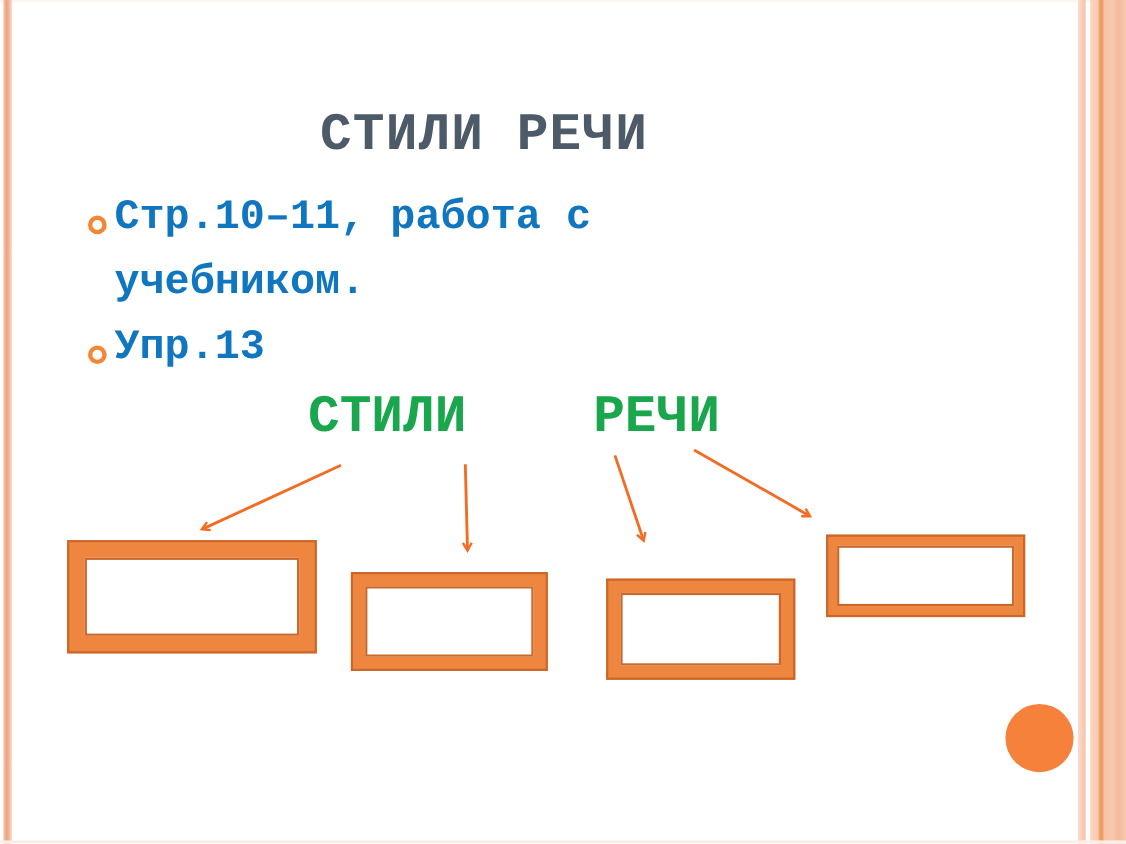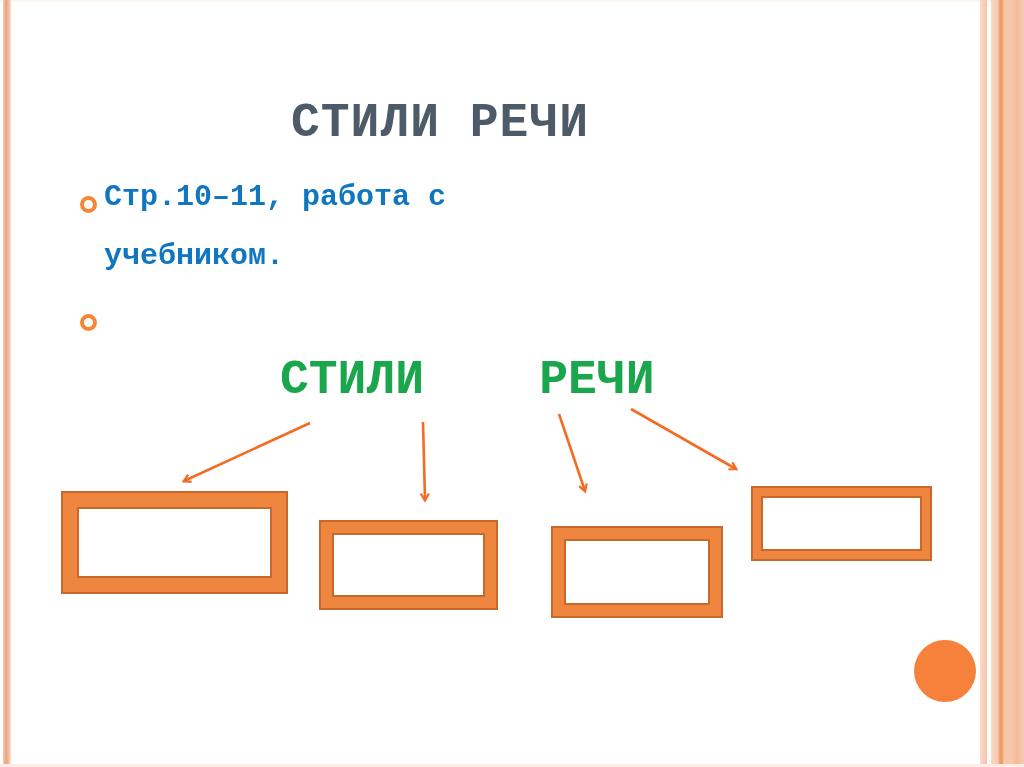--- a/index.html
+++ b/index.html
@@ -27,21 +27,21 @@
   
   .title {
     position:absolute; left:60px; top:95px; width:760px;
     text-align:center; font-size:48px; font-weight:bold; letter-spacing:1px;
     color:#4D5A67; line-height:56px;
   }
 
   
   .bullets {
     position:absolute; left:80px; top:168px; width:540px;
-    color:#1076C0; font-size:30px; font-weight:bold; line-height:59px;
+    color:#1076C0; font-size:38px; font-weight:bold; line-height:59px;
   }
   .bullet { position:relative; padding-left:24px; }
   .bullet .ring {
     position:absolute; left:0; top:28px; width:17px; height:17px;
     box-sizing:border-box; border:4px solid #F58634; border-radius:50%;
     background:transparent;
   }
 
   
   .diagram-heading {
@@ -83,20 +83,21 @@
 
   <div class="title">СТИЛИ РЕЧИ</div>
 
   <div class="bullets">
     <div class="bullet">
       <span class="ring"></span>
       <span>Стр.10–11, работа с учебником.</span>
     </div>
     <div class="bullet">
       <span class="ring"></span>
+      <span>Упр.13</span>
     </div>
   </div>
 
   <div class="diagram-heading">СТИЛИ    РЕЧИ</div>
 
   <svg class="arrows" width="1024" height="767" viewBox="0 0 1024 767">
     <defs>
       <marker id="ah" markerWidth="14" markerHeight="14" refX="7.5" refY="5" orient="auto" markerUnits="userSpaceOnUse">
         <path d="M1,1 L8,5 L1,9" fill="none" stroke="#F26C23" stroke-width="2.2"></path>
       </marker>

